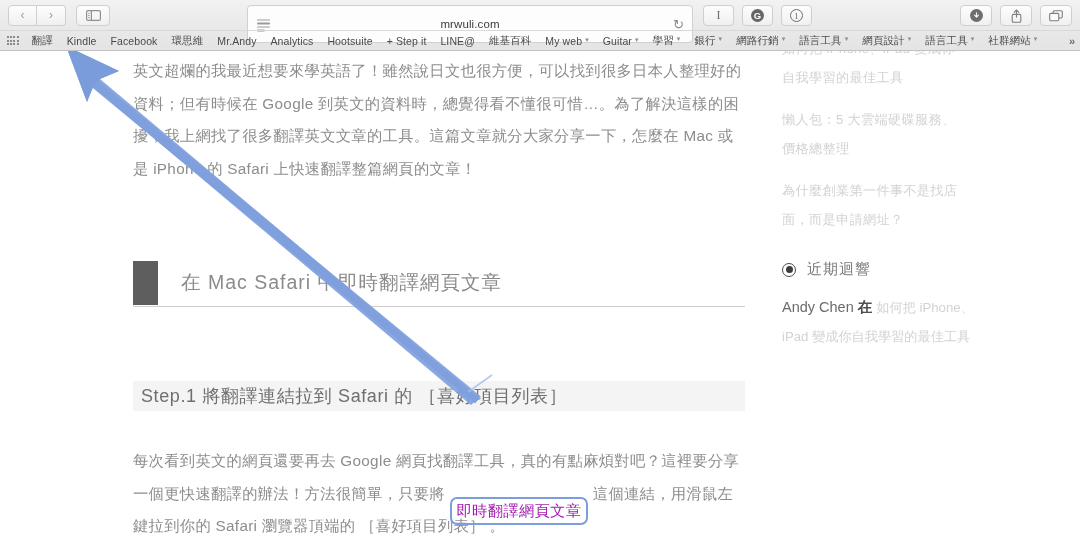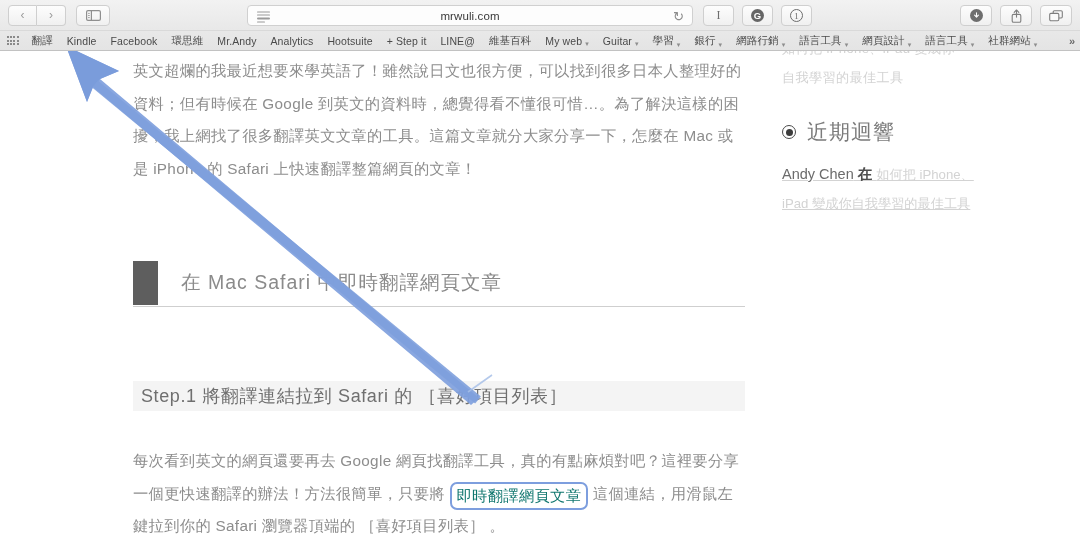--- a/index.html
+++ b/index.html
@@ -33,21 +33,21 @@
     color: #8a8a8a;
   }
   .navgroup { display: flex; }
   .navgroup .btn { width: 29px; border-radius: 0; }
   .navgroup .btn:first-child { border-radius: 4px 0 0 4px; }
   .navgroup .btn:last-child { border-radius: 0 4px 4px 0; border-left: none; }
   .arrow-glyph { font-size: 12px; line-height: 1; color: #9b9b9b; }
   .btn-sidebar { width: 34px; margin-left: 10px; }
 
   .urlbar {
-    position: absolute; left: 247px; top: 5px; width: 446px; height: 21px;
+    position: absolute; left: 247px; top: 5px; width: 446px; height: 38px;
     background: #fdfdfd;
     border: 1px solid #d0d0d0;
     border-radius: 4px;
     display: flex; align-items: center; justify-content: center;
     font-size: 11.5px; color: #3a3a3a; letter-spacing: .1px;
   }
   .reader-icon {
     position: absolute; left: 9px; top: 50%; transform: translateY(-50%);
     width: 13px; height: 9px;
   }
@@ -89,21 +89,21 @@
 
   
   .bookmarks {
     position: relative; height: 20px; width: 100%;
     display: flex; align-items: center; padding: 0 7px;
     border-top: 1px solid #d9d9d9;
     overflow: hidden;
   }
   .bm {
     font-size: 10.5px; color: #4a4a4a; white-space: nowrap;
-    margin-right: 14px; display: flex; align-items: flex-end; gap: 3px;
+    margin-right: 14px; display: flex; align-items: flex-start; gap: 3px;
     letter-spacing: .1px;
   }
   .bm .chev { font-size: 7px; color: #8e8e8e; position: relative; top: 1px; }
   .grid-icon { display: grid; grid-template-columns: repeat(4,2px); gap: 1.2px; margin-right: 13px; }
   .grid-icon span { width: 2px; height: 2px; background: #8a8a8a; display:block; }
   .bm-overflow {
     position: absolute; right: 6px; top: 50%; transform: translateY(-50%);
     font-size: 11px; color: #6a6a6a; font-weight: bold; letter-spacing: -1px;
   }
 
@@ -138,45 +138,45 @@
     font-size: 18px; color: #6f6f6f; letter-spacing: .6px; margin-left: 8px; font-weight: 400;
   }
 
   .para2 { position: absolute; left: 133px; top: 394px; width: 615px; }
 
   .linkbox {
     display: inline-block;
     border: 2px solid #7d9ede;
     border-radius: 7px;
     padding: 0 5px;
-    color: #0f766e;
+    color: #a21caf;
     line-height: 24px;
     position: relative;
-    top: 2px;
+    top: 17px;
   }
 
   
   .sidebar { position: absolute; left: 782px; top: 0; width: 298px; }
   .sb-link {
     font-size: 13.2px; line-height: 28.5px; color: #d3d3d3;
     letter-spacing: .3px; margin: 0 0 14px 0; max-width: 185px;
   }
   .sb-link.first { margin-top: -16px; }
   .sb-heading {
     display: flex; align-items: center; gap: 11px;
     margin: 26px 0 14px 0;
   }
   .sb-bullet {
     width: 14px; height: 14px; border-radius: 50%;
     border: 1.5px solid #4a4a4a;
     display: flex; align-items: center; justify-content: center; flex: none;
   }
   .sb-bullet i { width: 7px; height: 7px; border-radius: 50%; background: #3c3c3c; display:block; }
-  .sb-heading-text { font-size: 21px; color: #7b7b7b; letter-spacing: 1px; }
-  .sb-comment { font-size: 13.2px; line-height: 28.5px; color: #d3d3d3; margin: 0 0 14px 0; max-width: 200px; text-decoration: underline; }
+  .sb-heading-text { font-size: 15px; color: #7b7b7b; letter-spacing: 1px; }
+  .sb-comment { font-size: 13.2px; line-height: 28.5px; color: #d3d3d3; margin: 0 0 14px 0; max-width: 200px; }
   .sb-author { color: #6b6b6b; font-size: 14.5px; font-weight: 400; }
   .sb-zai { color: #4f4f4f; font-weight: bold; font-size: 14.5px; }
 
   
   .annot { position: absolute; left: 0; top: 0; width: 1080px; height: 534px; pointer-events: none; z-index: 20; }
 </style>
 </head>
 <body>
 
 <div id="root">
@@ -355,20 +355,22 @@
 
     <div class="para2">
       <p class="para" style="margin:0;">
         <span>每次看到英文的網頁還要再去 Google 網頁找翻譯工具，真的有點麻煩對吧？這裡要分享一個更快速翻譯的辦法！方法很簡單，只要將 </span><span class="linkbox">即時翻譯網頁文章</span><span> 這個連結，用滑鼠左鍵拉到你的 Safari 瀏覽器頂端的 ［喜好項目列表］ 。</span>
       </p>
     </div>
 
     <div class="sidebar">
       <div id="sb-links">
           <p class="sb-link first">如何把 iPhone、iPad 變成你自我學習的最佳工具</p>
+          <p class="sb-link">懶人包：5 大雲端硬碟服務、價格總整理</p>
+          <p class="sb-link">為什麼創業第一件事不是找店面，而是申請網址？</p>
         </div>
 
       <div class="sb-heading">
         <span class="sb-bullet">
             <i></i>
           </span>
         <span class="sb-heading-text">近期迴響</span>
       </div>
 
       <div id="sb-comments">

